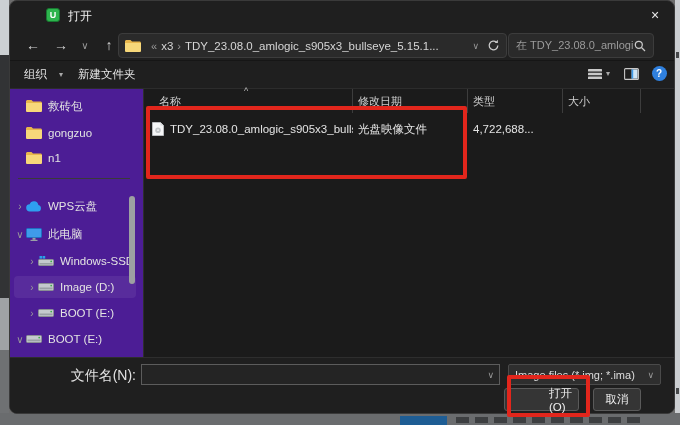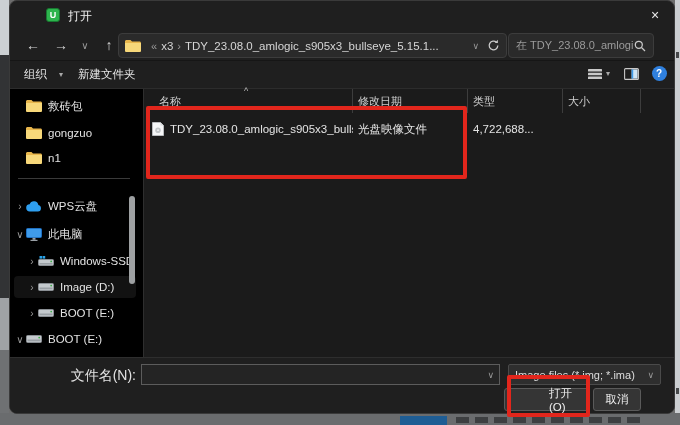--- a/index.html
+++ b/index.html
@@ -50,21 +50,21 @@
   
   .toolbar { position:absolute; left:0; top:60px; width:100%; height:28px; border-bottom:1px solid #2c2c2c; }
   .tb-item { position:absolute; top:6px; color:#e4e4e4; font-size:11.5px; display:flex; align-items:center; gap:12px; }
   .tb-org { left:14px; } .tb-new { left:68px; }
   .tb-caret { color:#a8a8a8; font-size:8px; }
   .tb-right { position:absolute; right:0; top:5px; display:flex; align-items:center; }
   .icon-box { display:flex; align-items:center; justify-content:center; }
 
   
   .main { position:absolute; left:0; top:88px; width:100%; height:268px; background:#1b1b1b; }
-  .sidebar { position:absolute; left:0; top:0; width:133px; height:100%; background:#000000; }
+  .sidebar { position:absolute; left:0; top:0; width:133px; height:100%; background:#4c1d95; }
   .side-row { position:absolute; left:4px; width:122px; height:22px; display:flex; align-items:center; border-radius:4px; }
   .side-row .lbl { color:#e2e2e2; font-size:11.5px; white-space:nowrap; overflow:hidden; }
   .side-row .chev { color:#9a9a9a; font-size:10px; width:12px; text-align:center; flex:0 0 12px; }
   .side-row .sicon { margin-right:6px; display:flex; flex:0 0 auto; }
   .side-sep { position:absolute; left:8px; top:89px; width:112px; height:1px; background:#3a3a3a; }
   .side-highlight { background:rgba(255,255,255,0.07); }
   .side-scroll { position:absolute; left:119px; top:107px; width:6px; height:88px; background:#9da0a2; border-radius:3px; }
   .vdivider { position:absolute; left:133px; top:0; width:1px; height:100%; background:#2e2e2e; }
 
   .listpane { position:absolute; left:134px; top:0; width:530px; height:100%; }
@@ -83,21 +83,21 @@
   .fn-label { position:absolute; left:0; top:9px; width:126px; text-align:right; color:#e2e2e2; font-size:14px; }
   .fn-combo { position:absolute; left:131px; top:6px; width:359px; height:21px; background:#242424;
               border:1px solid #5c5c5c; display:flex; align-items:center; padding:0 4px; }
   .fn-value { background:#0b5fbe; color:#fff; font-size:11.5px; padding:0 2px; line-height:15px; }
   .combo-chev { position:absolute; right:5px; color:#9a9a9a; font-size:9px; }
   .ft-combo { position:absolute; left:498px; top:6px; width:153px; height:21px; background:#2e2e2e;
               border:1px solid #4a4a4a; border-radius:2px; display:flex; align-items:center; padding:0 6px; color:#dedede; font-size:11px; }
   .ft-combo .v { white-space:nowrap; overflow:hidden; flex:1; }
   .btn { position:absolute; top:30px; height:23px; background:#353535; border:1px solid #5a5a5a; border-radius:3px;
          color:#f0f0f0; font-size:11.5px; display:flex; align-items:center; justify-content:center; }
-  .btn-open { left:494px; width:85px;padding-left:44px; }
+  .btn-open { left:494px; width:75px;padding-left:44px; }
   .btn-cancel { left:583px; width:48px; }
 
   
   .annot { position:absolute; border:4px solid #e2261c; border-radius:2px; z-index:50; }
   .annot1 { left:146px; top:106px; width:321px; height:73px; }
   .annot2 { left:507px; top:375px; width:83px; height:42px; }
 
   svg { display:block; }
 </style>
 </head>

